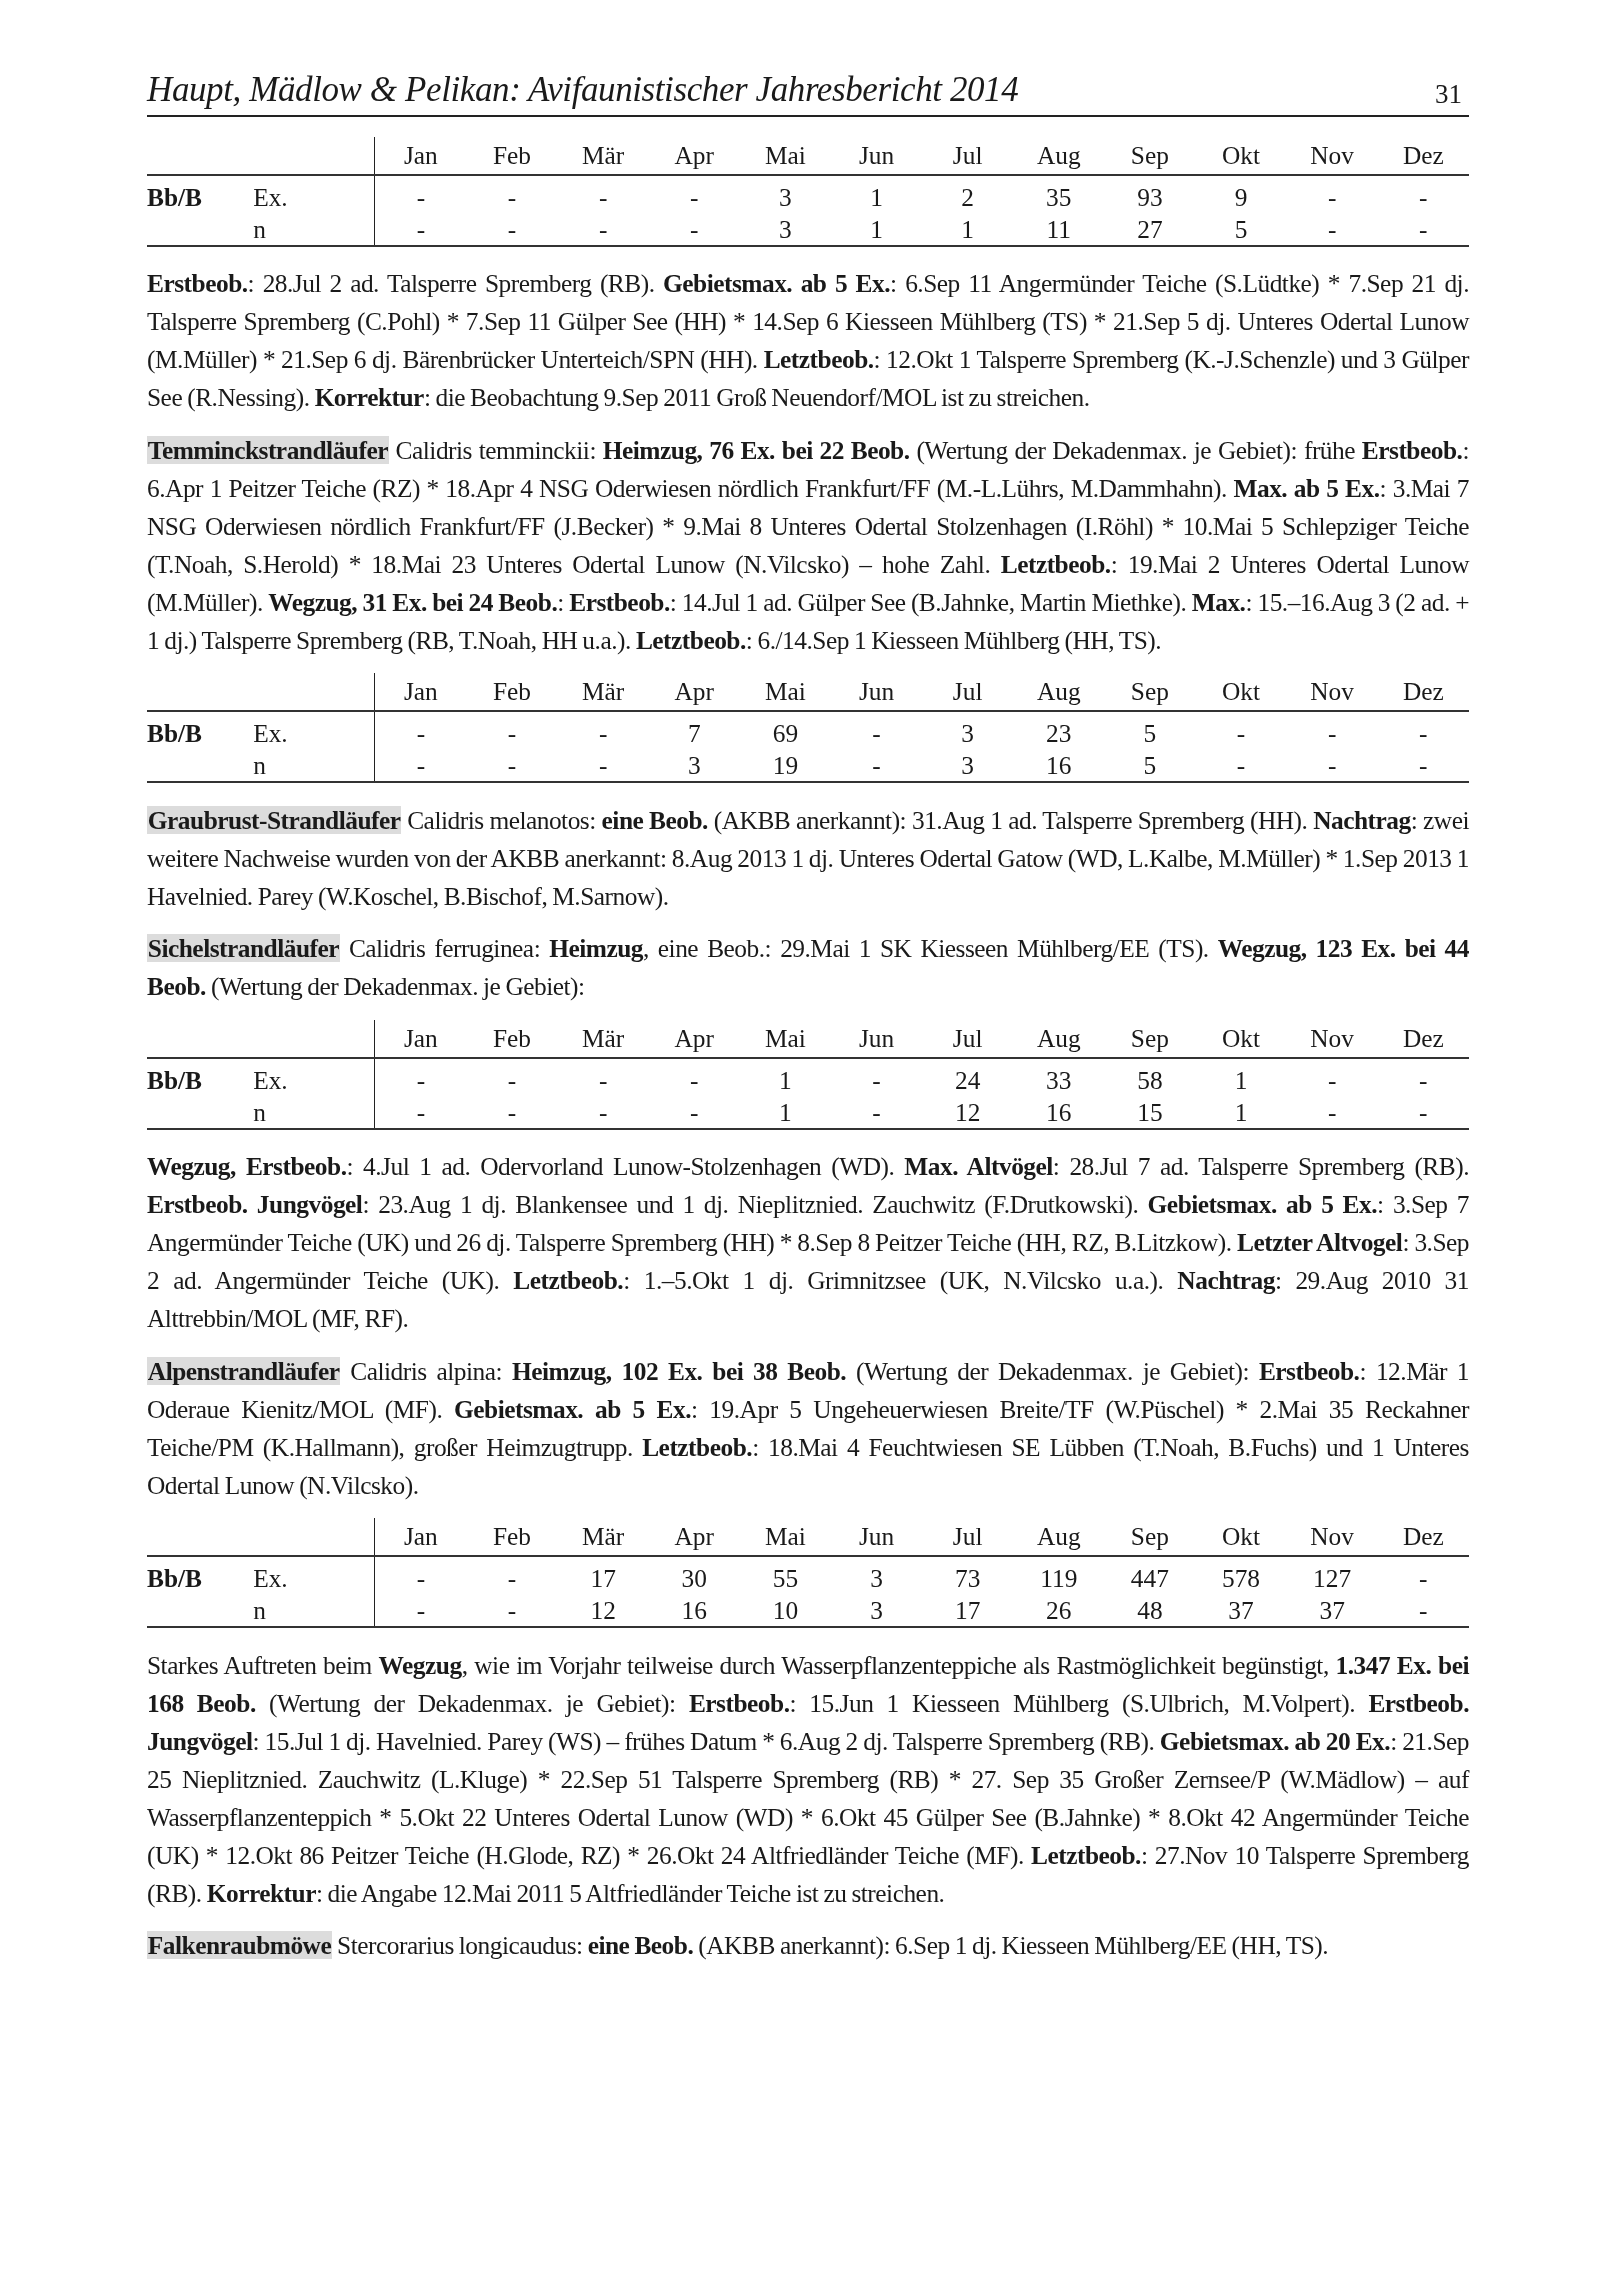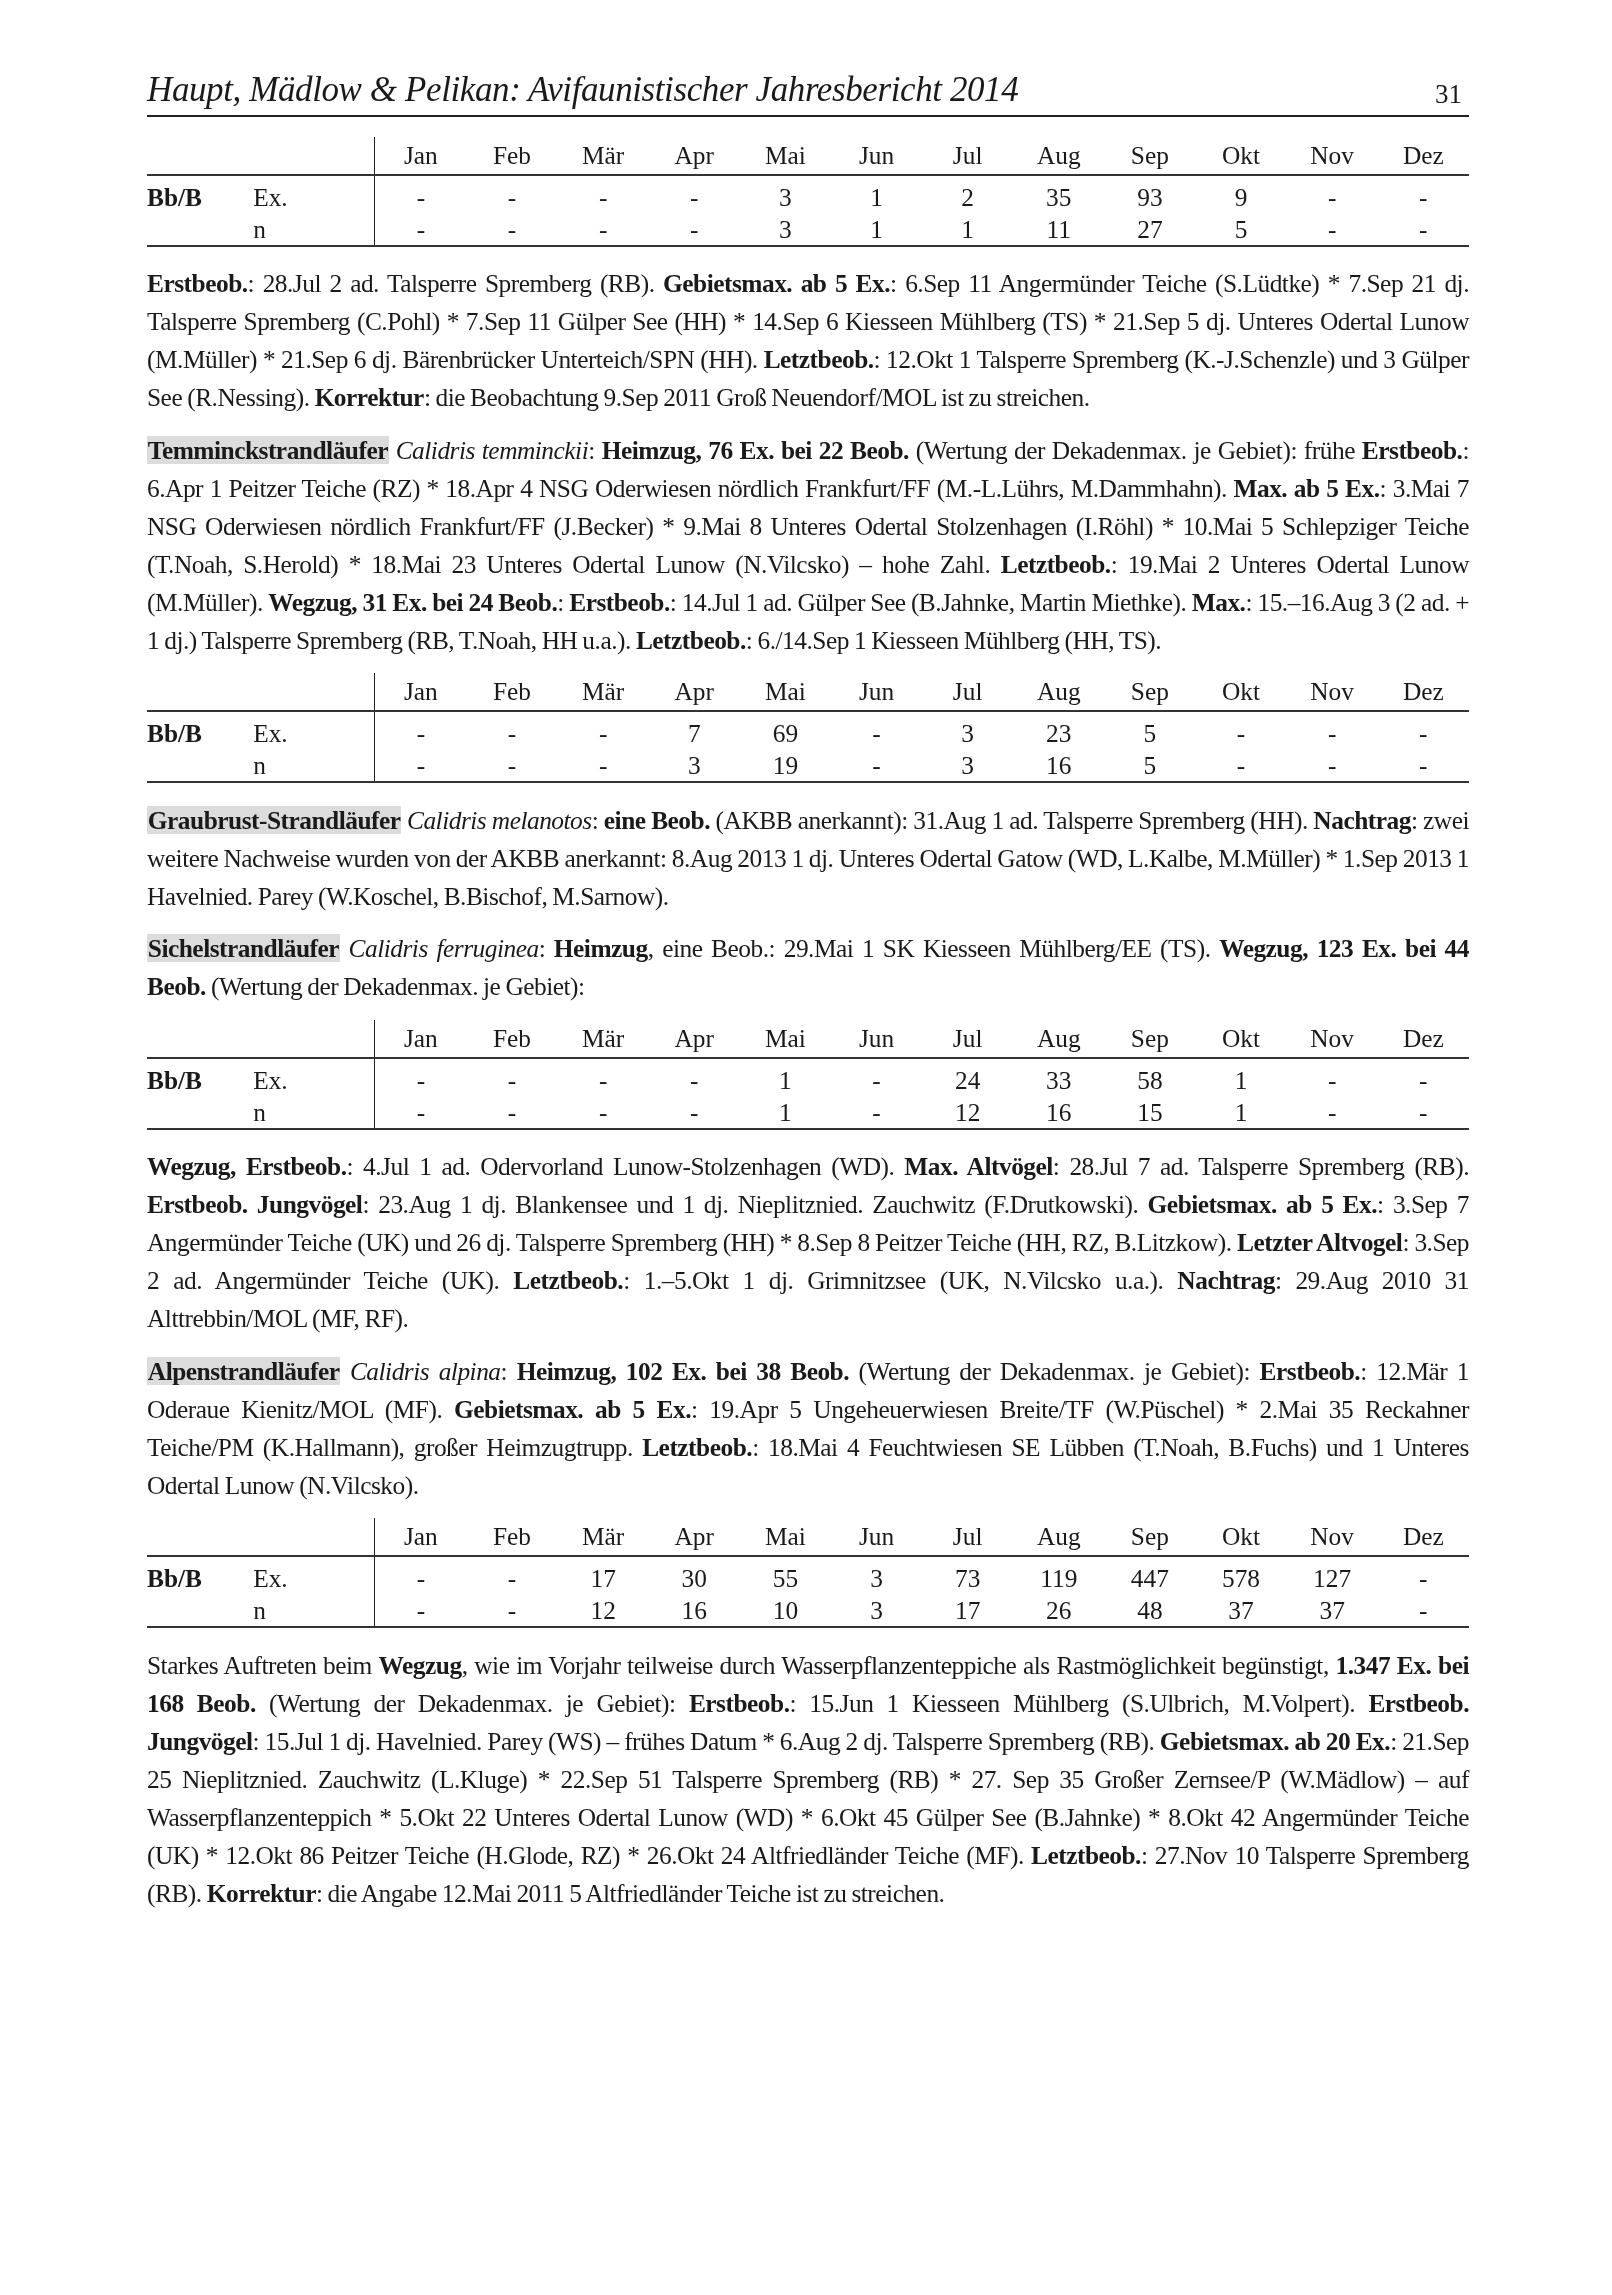--- a/index.html
+++ b/index.html
@@ -8,21 +8,21 @@
   .page { position: absolute; left: 147px; top: 0; width: 1322px; }
   .running-head { position: absolute; top: 63px; left: 0; width: 1322px; height: 52px;
                   border-bottom: 2.4px solid #222; }
   .running-title { position: absolute; left: 0; bottom: 4.8px; font-style: italic; font-size: 35px;
                    letter-spacing: -0.4px; }
   .page-number { position: absolute; right: 7px; bottom: 4.8px; font-size: 27px; }
   .content { position: absolute; top: 137px; left: 0; width: 1322px; }
   p.entry { margin: 0 0 14.5px 0; font-size: 25.4px; line-height: 38px; text-align: justify;
             letter-spacing: -0.5px; word-spacing: -0.8px; }
   .sp { background: #dcdcdc; font-weight: bold; padding: 0 0.8px; }
-  .sci { font-style: italic; }
+  .sci { }
   table.monthly { width: 1322px; border-collapse: collapse; font-size: 25.4px; margin: 0 0 17.7px 0; }
   table.monthly td, table.monthly th { font-weight: normal; padding: 0; height: 32px; line-height: 32px; }
   table.monthly th { height: 37px; line-height: 37px; vertical-align: bottom; }
   table.monthly thead tr { border-bottom: 2.4px solid #333; }
   table.monthly tbody tr:last-child { border-bottom: 2.4px solid #333; }
   table.monthly .c-region { width: 106px; text-align: left; font-weight: bold; }
   table.monthly .c-metric { width: 121px; text-align: left; border-right: 1.6px solid #222; }
   table.monthly .c-month { text-align: center; width: 91px; }
   table.monthly tbody tr:first-child td { padding-top: 4.8px; }
 </style>
@@ -257,15 +257,16 @@
             <td class="c-month">26</td>
             <td class="c-month">48</td>
             <td class="c-month">37</td>
             <td class="c-month">37</td>
             <td class="c-month">-</td>
           </tr>
         </tbody>
       </table>
     <p class="entry"><span>Starkes Auftreten beim </span><span class="" style="font-weight: bold;">Wegzug</span><span>, wie im Vorjahr teilweise durch Wasserpflanzenteppiche als Rastmöglichkeit begünstigt, </span><span class="" style="font-weight: bold;">1.347 Ex. bei 168 Beob.</span><span> (Wertung der Dekadenmax. je Gebiet): </span><span class="" style="font-weight: bold;">Erstbeob.</span><span>: 15.Jun 1 Kiesseen Mühlberg (S.Ulbrich, M.Volpert). </span><span class="" style="font-weight: bold;">Erstbeob. Jungvögel</span><span>: 15.Jul 1 dj. Havelnied. Parey (WS) – frühes Datum * 6.Aug 2 dj. Talsperre Spremberg (RB). </span><span class="" style="font-weight: bold;">Gebietsmax. ab 20 Ex.</span><span>: 21.Sep 25 Nieplitznied. Zauchwitz (L.Kluge) * 22.Sep 51 Talsperre Spremberg (RB) * 27. Sep 35 Großer Zernsee/P (W.Mädlow) – auf Wasserpflanzenteppich * 5.Okt 22 Unteres Odertal Lunow (WD) * 6.Okt 45 Gülper See (B.Jahnke) * 8.Okt 42 Angermünder Teiche (UK) * 12.Okt 86 Peitzer Teiche (H.Glode, RZ) * 26.Okt 24 Altfriedländer Teiche (MF). </span><span class="" style="font-weight: bold;">Letztbeob.</span><span>: 27.Nov 10 Talsperre Spremberg (RB). </span><span class="" style="font-weight: bold;">Korrektur</span><span>: die Angabe 12.Mai 2011 5 Altfriedländer Teiche ist zu streichen.</span></p>
 
+    <p class="entry"><span class="sp">Falkenraubmöwe</span><span> </span><span class="sci">Stercorarius longicaudus</span><span>: </span><span class="" style="font-weight: bold;">eine Beob.</span><span> (AKBB anerkannt): 6.Sep 1 dj. Kiesseen Mühlberg/EE (HH, TS).</span></p>
   </div>
 </div>
 
 
 </body></html>

